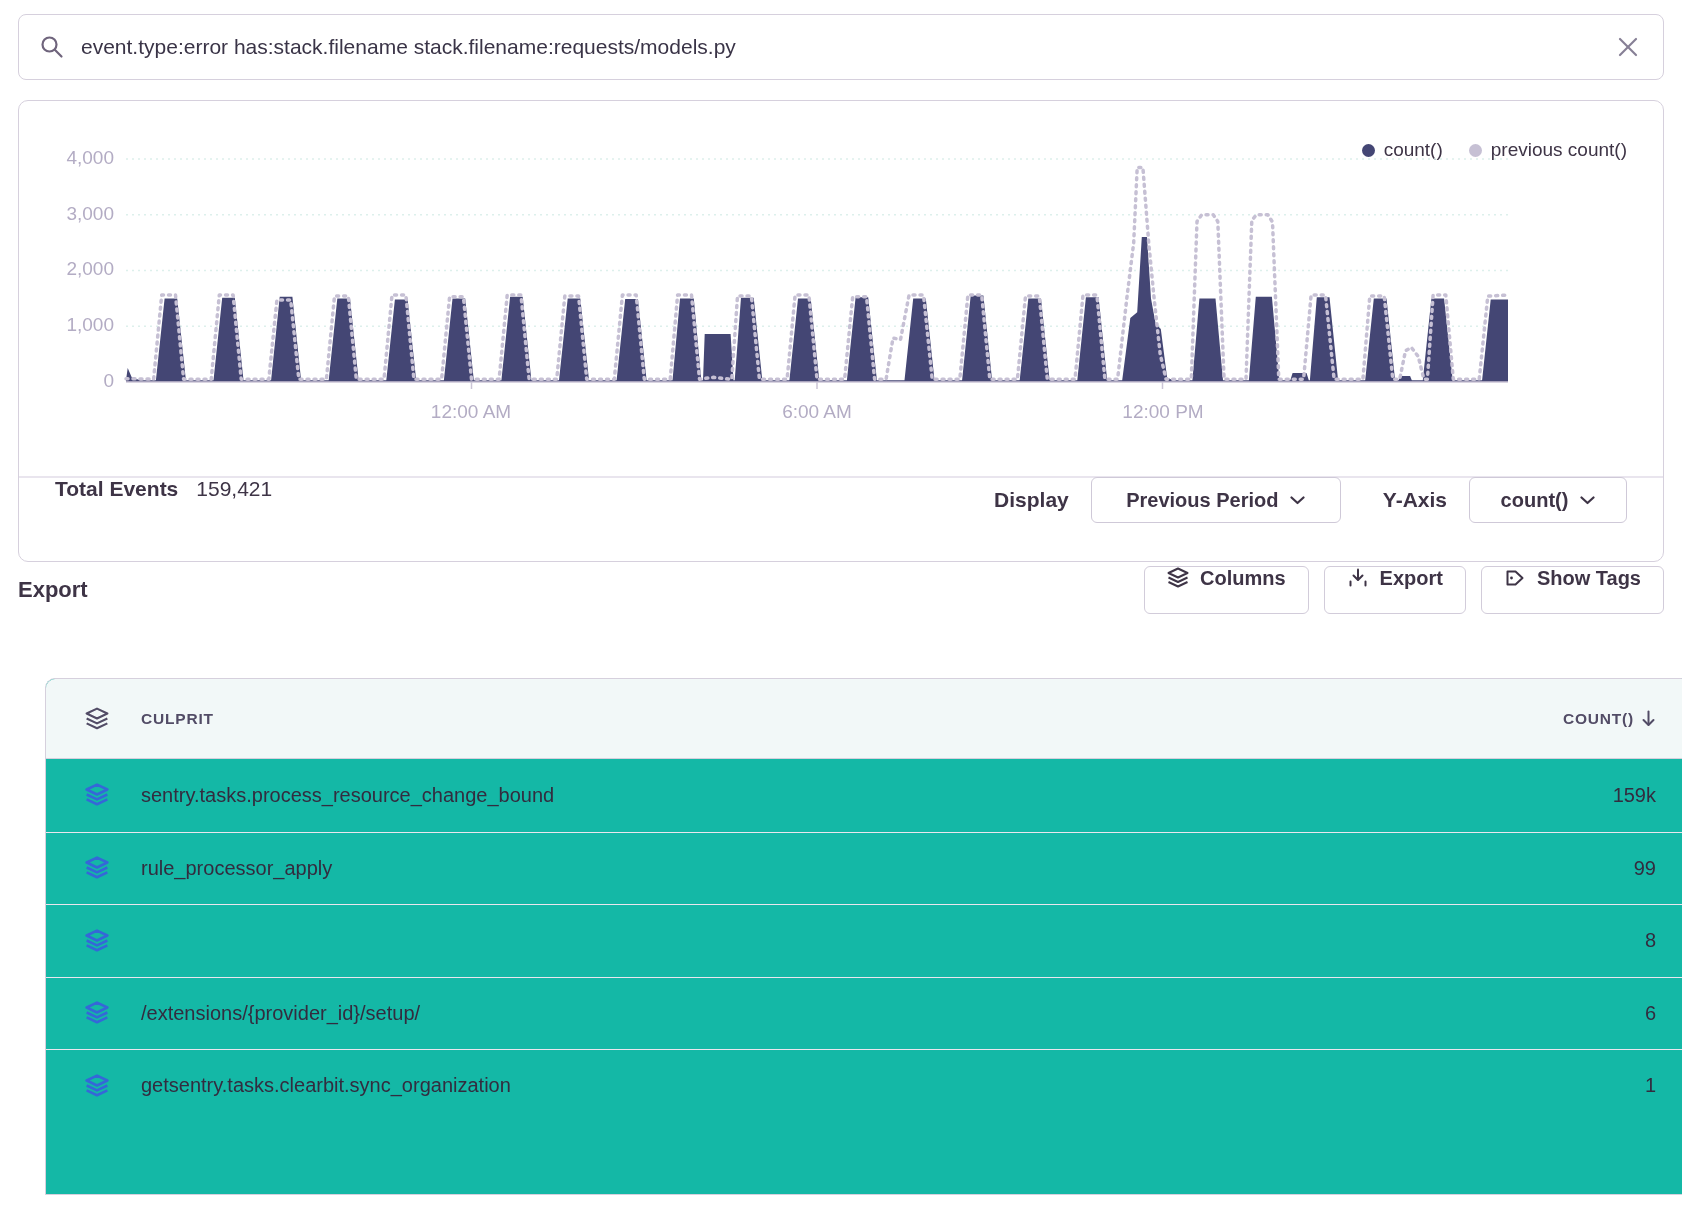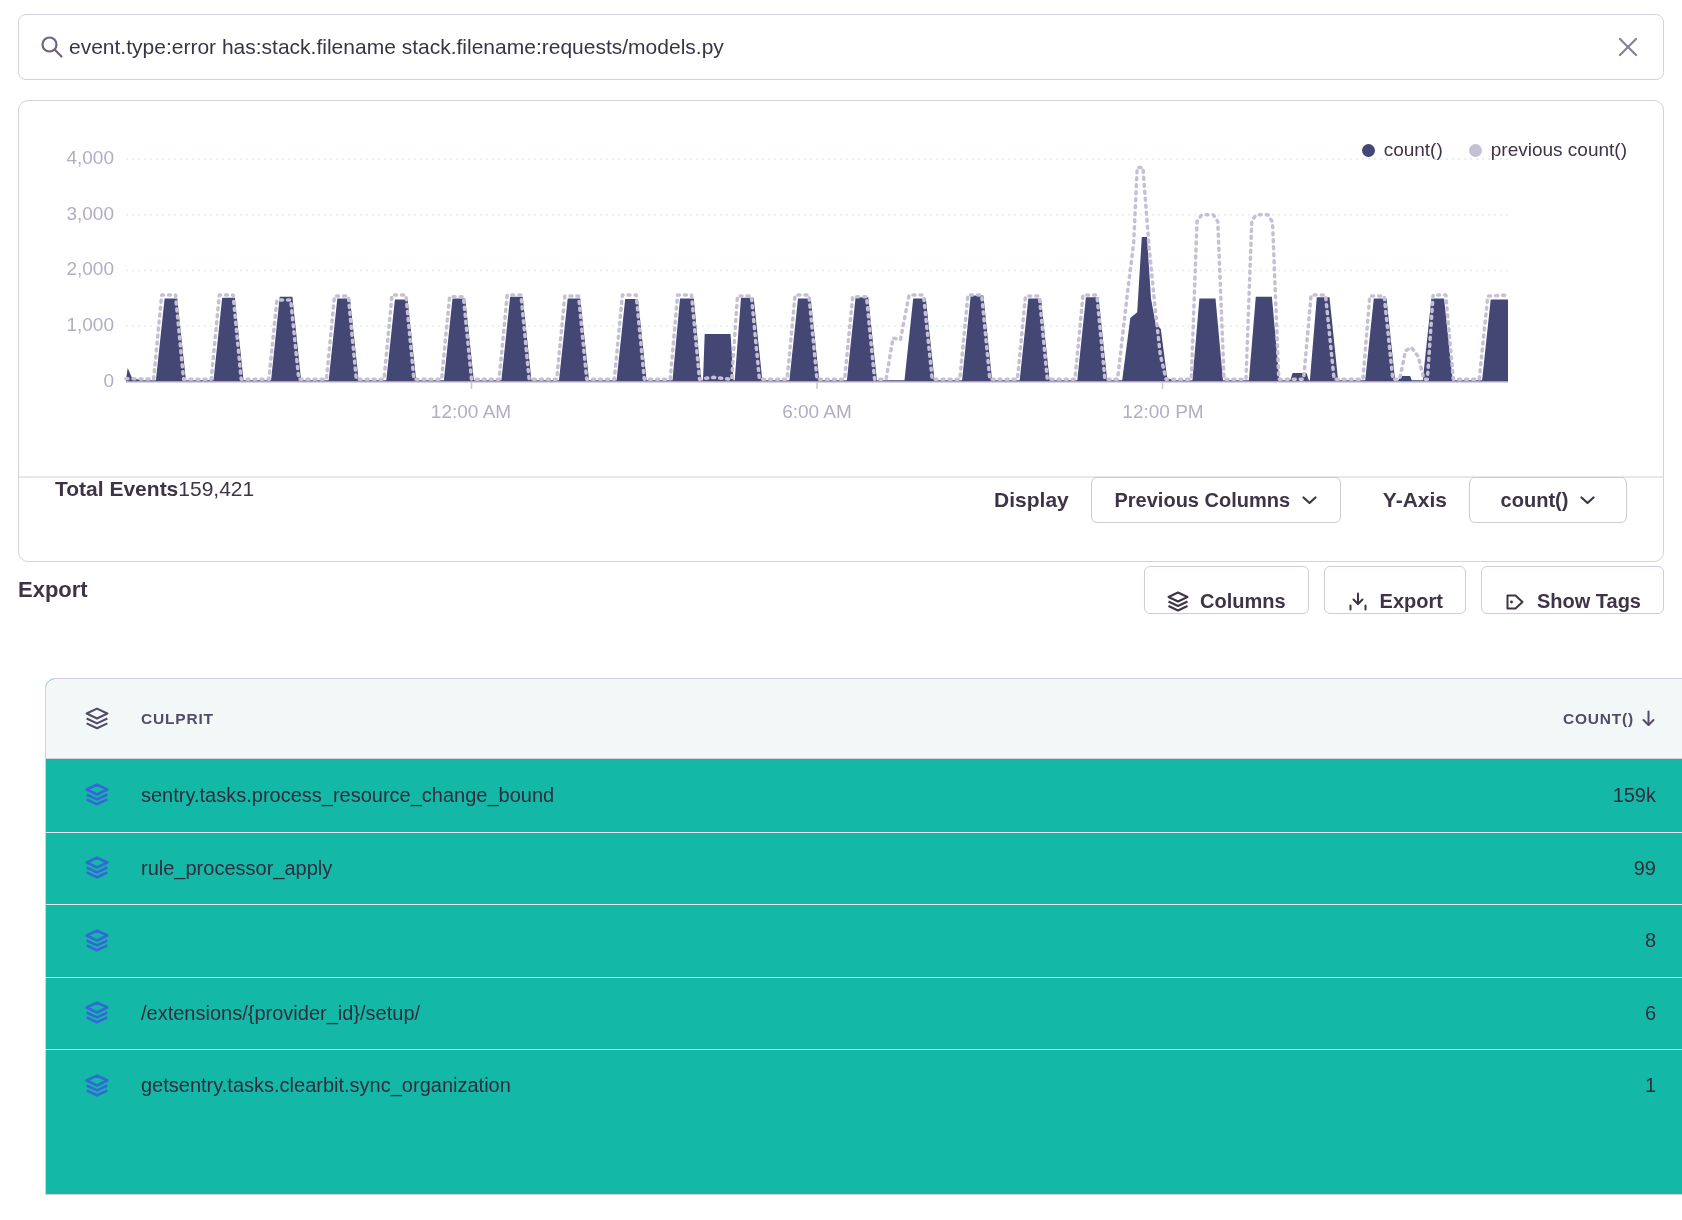--- a/index.html
+++ b/index.html
@@ -8,21 +8,21 @@
     font-family:"Liberation Sans",sans-serif;color:#342E41;
   }
   svg{display:block;}
 
   
   .search-bar{
     position:absolute;left:18px;top:14px;width:1646px;height:66px;box-sizing:border-box;
     border:1.5px solid #D6D0DD;border-radius:8px;background:#fff;
     display:flex;align-items:center;padding:0 24px 0 20px;
   }
-  .search-text{font-size:21px;color:#3A3447;margin-left:4px;flex:1;white-space:nowrap;overflow:hidden;}
+  .search-text{font-size:21px;color:#3A3447;margin-left:16px;flex:1;white-space:nowrap;overflow:hidden;}
   .icon-btn{cursor:pointer;display:flex;align-items:center;}
 
   
   .chart-card{
     position:absolute;left:18px;top:100px;width:1646px;height:462px;box-sizing:border-box;
     border:1.5px solid #D6D0DD;border-radius:10px;background:#fff;
   }
   .legend{position:absolute;top:38px;right:36px;display:flex;gap:26px;align-items:center;
     font-size:19px;color:#3E3446;}
   .legend-item{display:flex;align-items:center;gap:9px;}
@@ -33,36 +33,36 @@
   .x-label{position:absolute;top:300px;width:140px;text-align:center;font-size:19px;color:#B3ACC4;line-height:22px;}
   .plot{position:absolute;left:107px;top:50px;overflow:visible;}
   .grid{stroke:#DDF0EC;stroke-width:1.5;stroke-dasharray:2 4;}
   .axis{stroke:#CBC5D6;stroke-width:1.5;}
   .tickmark{stroke:#CBC5D6;stroke-width:1.5;}
   .area{fill:#444674;}
   .prev-line{fill:none;stroke:#C6C0D4;stroke-width:3.5;stroke-dasharray:2 5;stroke-linecap:round;stroke-linejoin:round;}
   .chart-divider{position:absolute;left:0;right:0;top:375px;height:1.5px;background:#E9E5EE;}
   .chart-footer{position:absolute;left:36px;right:36px;top:376px;height:84px;display:flex;align-items:flex-start;}
   .total-label{font-weight:700;font-size:21px;color:#3E3446;}
-  .total-value{font-size:21px;color:#3E3446;}
+  .total-value{font-size:21px;color:#3E3446;margin-left:18px;}
   .footer-right{margin-left:auto;display:flex;align-items:center;gap:22px;}
   .ctrl-label{font-weight:700;font-size:21px;color:#3E3446;}
   .ctrl-label.yaxis{margin-left:20px;}
   .dropdown{height:46px;box-sizing:border-box;border:1.5px solid #CFC9D8;border-radius:6px;background:#fff;
     display:flex;align-items:center;justify-content:center;gap:12px;font-size:20px;font-weight:600;
     color:#3E3446;padding:0 18px;cursor:pointer;}
   .dd-display{width:250px;}
   .dd-yaxis{width:158px;}
 
   
   .results-row{position:absolute;left:18px;top:566px;width:1646px;height:48px;display:flex;align-items:center;}
   .results-title{font-size:22px;font-weight:700;color:#3E3446;}
   .btn-group{margin-left:auto;display:flex;gap:15px;}
   .btn{height:48px;box-sizing:border-box;border:1.5px solid #D2CCDA;border-radius:6px;background:#fff;
-    display:flex;align-items:flex-end;gap:11px;padding:0 22px;font-size:20px;font-weight:600;color:#3E3446;cursor:pointer;}
+    display:flex;align-items:flex-start;gap:11px;padding:0 22px;font-size:20px;font-weight:600;color:#3E3446;cursor:pointer;}
 
   
   .table-card{
     position:absolute;left:18px;top:678px;width:1646px;height:517px;box-sizing:border-box;
     border:1.5px solid #D6D0DD;border-radius:10px 10px 0 0;background:#14b8a6;overflow:hidden;margin-left:27px;
   }
   .thead{height:80px;background:#F2F8F8;display:flex;align-items:center;border-bottom:1.5px solid #D6D0DD;box-sizing:border-box;}
   .th-left{display:flex;align-items:center;gap:32px;padding-left:39px;cursor:pointer;}
   .th-text{font-size:15.5px;font-weight:700;letter-spacing:0.8px;color:#524C66;}
   .th-count{margin-left:auto;padding-right:34px;display:flex;align-items:center;gap:7px;cursor:pointer;}
@@ -127,21 +127,21 @@
   <div class="x-label" style="left:1074px">12:00 PM</div>
 
   <div class="chart-divider"></div>
 
   <div class="chart-footer">
     <span class="total-label">Total Events</span>
     <span class="total-value">159,421</span>
     <div class="footer-right">
       <span class="ctrl-label">Display</span>
       <div class="dropdown dd-display">
-        <span>Previous Columns</span>
+        <span>Previous Period</span>
         <svg width="15" height="9" viewBox="0 0 15 9">
           <path d="M1.5 1.5 L7.5 7 L13.5 1.5" stroke="#3E3446" stroke-width="2.2" fill="none" stroke-linecap="round" stroke-linejoin="round"></path>
         </svg>
       </div>
       <span class="ctrl-label yaxis">Y-Axis</span>
       <div class="dropdown dd-yaxis">
         <span>count()</span>
         <svg width="15" height="9" viewBox="0 0 15 9">
           <path d="M1.5 1.5 L7.5 7 L13.5 1.5" stroke="#3E3446" stroke-width="2.2" fill="none" stroke-linecap="round" stroke-linejoin="round"></path>
         </svg>

